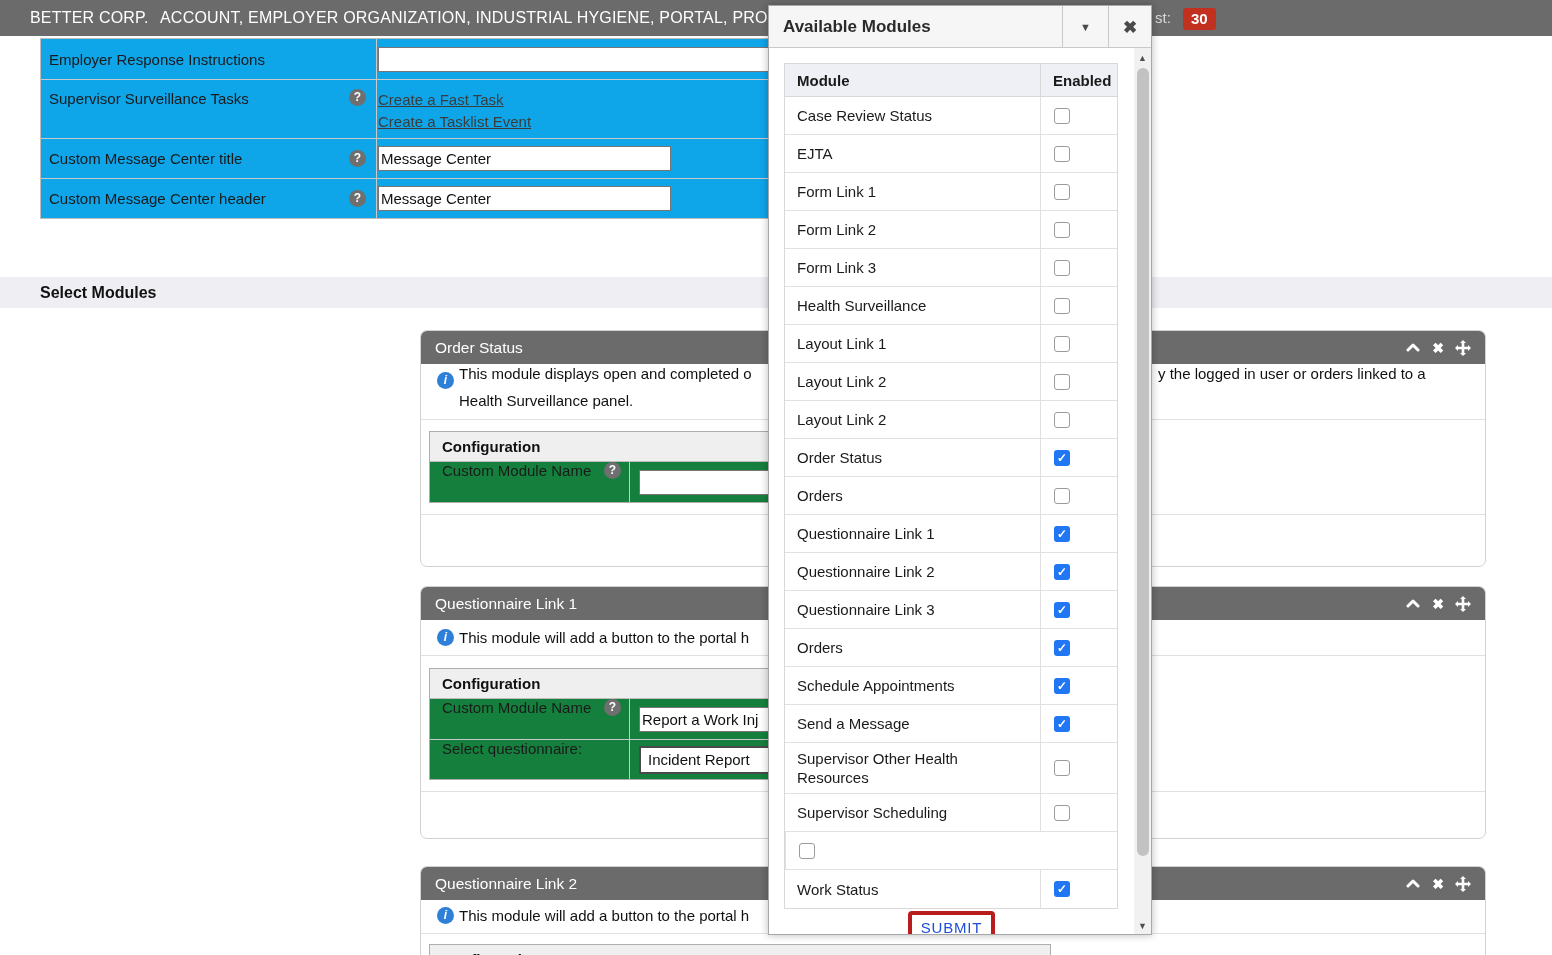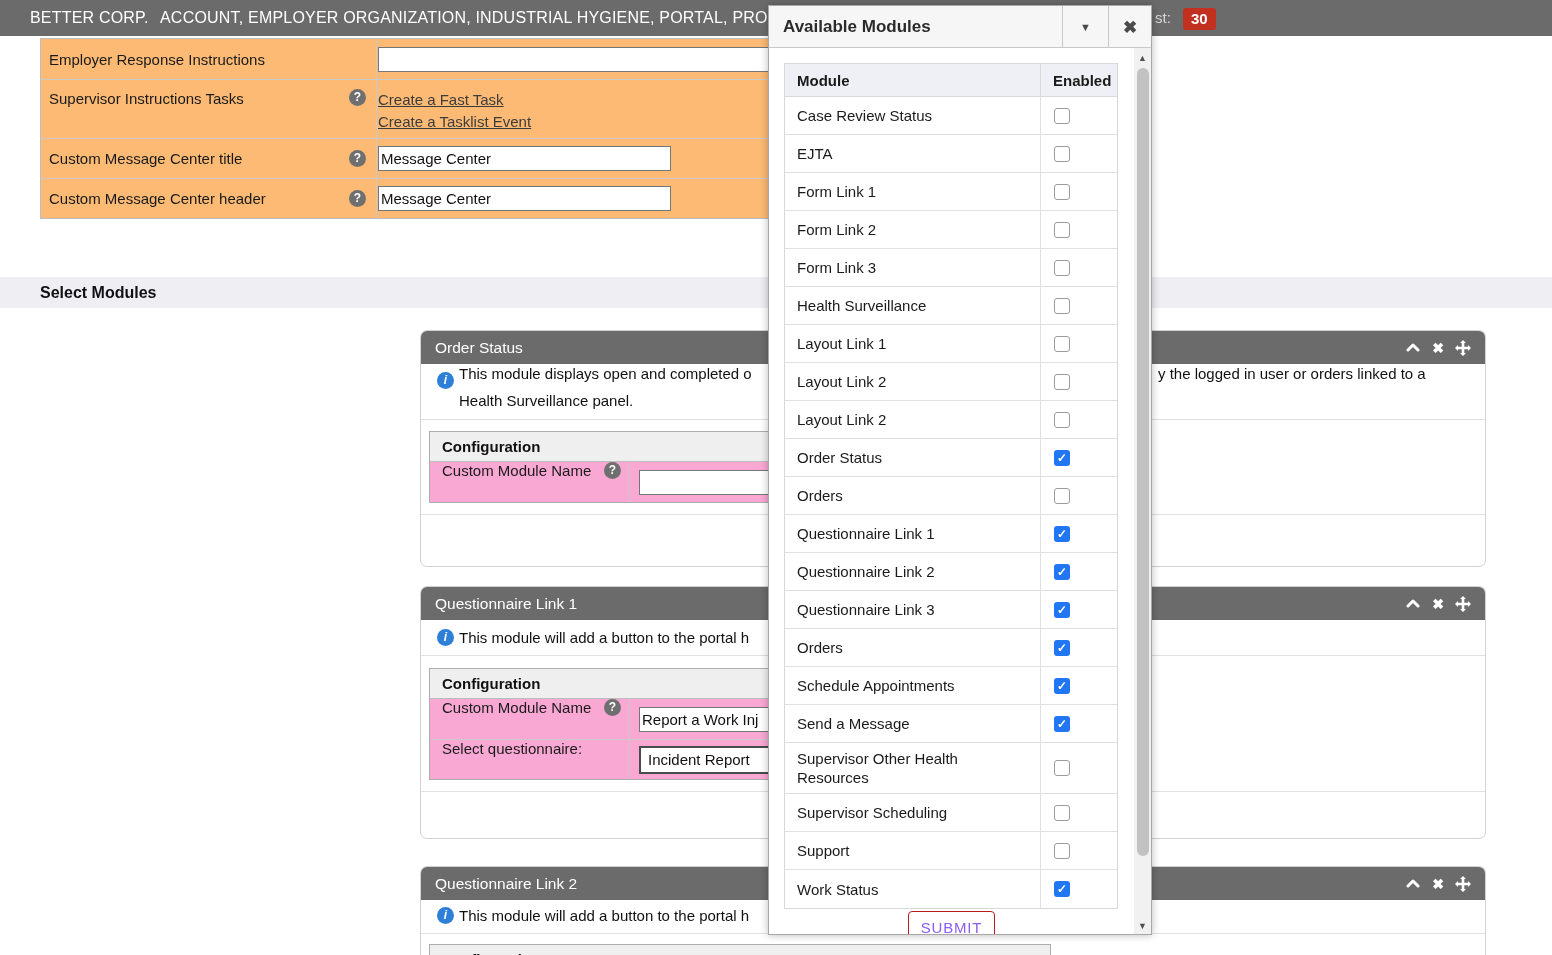--- a/index.html
+++ b/index.html
@@ -9,21 +9,21 @@
     font-family:"Liberation Sans", sans-serif; color:#1a1a1a; font-size:15px;
   }
   
   .topbar { position:absolute; left:0; top:0; width:1552px; height:36px; background:#6b6b6b; z-index:2; }
   .topbar .brand { position:absolute; left:30px; top:0; line-height:36px; color:#fff; font-size:16px; letter-spacing:.2px; }
   .topbar .nav { position:absolute; left:160px; top:0; line-height:36px; color:#fff; font-size:16px; letter-spacing:.2px; white-space:nowrap; }
   .topbar .partial { position:absolute; left:1155px; top:0; line-height:36px; color:#d8d8d8; font-size:15px; }
   .topbar .badge { position:absolute; left:1183px; top:8px; height:22px; line-height:22px; padding:0 8px;
     background:#c2311f; color:#fff; font-weight:bold; border-radius:3px; font-size:15px; }
   
-  .ftable { position:absolute; left:40px; top:38px; width:1090px; border:1px solid #bdbdbd; background:#fdba74; z-index:1; }
+  .ftable { position:absolute; left:40px; top:38px; width:1090px; border:1px solid #bdbdbd; background:#0ea5e9; z-index:1; }
   .frow { position:relative; display:flex; border-top:1px solid #c9c9c9; }
   .frow:first-child { border-top:none; }
   .fcell-label { position:relative; width:336px; border-right:1px solid #c9c9c9; padding:0 34px 0 8px; display:flex; align-items:center; }
   .frow.tall .fcell-label { align-items:flex-start; padding-top:10px; }
   .fcell-value { flex:1; display:flex; align-items:center; padding-left:1px; }
   .frow.tall .fcell-value { flex-direction:column; align-items:flex-start; justify-content:flex-start; padding-top:9px; }
   .qicon { position:absolute; right:10px; width:17px; height:17px; border-radius:50%; background:#6f6f6f; color:#fff;
     font-size:12px; font-weight:bold; text-align:center; line-height:17px; }
   .frow.tall .qicon { top:9px; }
   input.txt { height:25px; border:1px solid #767676; font-family:"Liberation Sans",sans-serif; font-size:15px; padding:0 2px; background:#fff; color:#111; }
@@ -37,21 +37,21 @@
   .panel { position:absolute; left:420px; width:1066px; background:#fff; border:1px solid #d2d2d2; border-radius:7px; z-index:1; }
   .phead { position:relative; height:33px; background:#6b6b6b; border-radius:6px 6px 0 0; color:#fff; }
   .phead .ptitle { position:absolute; left:14px; line-height:33px; font-size:15.5px; }
   .picons { position:absolute; right:14px; top:0; height:33px; display:flex; align-items:center; gap:9px; }
   .picons .ic { width:16px; height:16px; display:flex; align-items:center; justify-content:center; color:#fff; cursor:pointer; }
   .picons .x { font-size:14px; font-weight:bold; }
   .info-ic { position:absolute; left:16px; width:17px; height:17px; border-radius:50%; background:#2e7fd8; color:#fff;
     font-size:12px; font-weight:bold; font-style:italic; text-align:center; line-height:17px; }
   .itext { position:absolute; font-size:15px; color:#111; white-space:nowrap; }
   .hline { position:absolute; left:0; width:100%; border-top:1px solid #e0e0e0; }
-  .cfg { position:absolute; left:8px; width:622px; border:1px solid #adadad; background:#f9a8d4; }
+  .cfg { position:absolute; left:8px; width:622px; border:1px solid #adadad; background:#15803d; }
   .cfg-head { height:30px; background:#efefef; border-bottom:1px solid #bdbdbd; font-weight:bold; font-size:15px; line-height:30px; padding-left:12px; color:#111; }
   .cfg-row { display:flex; height:40px; border-top:1px solid #c9c9c9; }
   .cfg-row:nth-child(2) { border-top:none; }
   .cfg-label { position:relative; width:200px; border-right:1px solid #c9c9c9; display:flex; align-items:flex-start; padding:0 30px 0 12px; }
   .cfg-label .qicon { right:8px; }
   .cfg-value { flex:1; display:flex; align-items:center; padding-left:9px; }
   .cfg-input { width:360px; }
   .sel { width:340px; height:28px; border:2px solid #4a4a4a; display:flex; align-items:center; padding:0 7px; font-size:15px; color:#111; background:#fff; cursor:pointer; }
   
   .modal { position:absolute; left:768px; top:5px; width:384px; height:930px; background:#fff; border:1px solid #a8a8a8;
@@ -64,22 +64,22 @@
   .mtable { position:absolute; left:15px; top:57px; width:334px; border:1px solid #d8d8d8; background:#fff; }
   .mth { display:flex; height:33px; background:#eef0f5; font-weight:bold; border-bottom:1px solid #d8d8d8; }
   .mth .c1 { flex:1; display:flex; align-items:center; padding-left:12px; }
   .mth .c2 { width:77px; border-left:1px solid #d8d8d8; display:flex; align-items:center; padding-left:12px; }
   .mrow { display:flex; min-height:38px; border-bottom:1px solid #e0e0e0; }
   .mrow:last-child { border-bottom:none; }
   .mrow .c1 { flex:1; display:flex; align-items:center; padding:6px 10px 6px 12px; line-height:19px; }
   .mrow .c2 { width:77px; border-left:1px solid #e0e0e0; display:flex; align-items:center; padding-left:13px; }
   .cb { width:16px; height:16px; border:1.5px solid #9b9b9b; border-radius:3px; background:#fff; cursor:pointer; }
   .cb.on { border:none; background:#2176f3; color:#fff; font-size:12px; font-weight:bold; text-align:center; line-height:16px; }
-  .submit { position:absolute; left:139px; top:905px; width:87px; height:33px; background:#fff; border:1px solid #b91c1c;
-    border-radius:4px; color:#8b5cf6; font-size:15px; letter-spacing:.8px; font-family:"Liberation Sans",sans-serif; cursor:pointer; }
+  .submit { position:absolute; left:139px; top:905px; width:87px; height:33px; background:#fff; border:4px solid #b91c1c;
+    border-radius:4px; color:#1d4ed8; font-size:15px; letter-spacing:.8px; font-family:"Liberation Sans",sans-serif; cursor:pointer; }
   
   .sbar { position:absolute; left:365px; top:42px; width:17px; height:887px; background:#f1f1f1; }
   .sbar .arr { position:absolute; left:0; width:17px; height:17px; color:#505050; font-size:9px; display:flex; align-items:center; justify-content:center; cursor:pointer; }
   .sbar .up { top:1px; }
   .sbar .dn { bottom:1px; }
   .sbar .thumb { position:absolute; left:2.5px; top:20px; width:12px; height:788px; background:#c2c2c2; border-radius:6px; cursor:pointer; }
 </style>
 </head>
 <body>
 
@@ -94,21 +94,21 @@
   <div class="frow" style="height:40px">
     <div class="fcell-label">
       <span>Employer Response Instructions</span>
     </div>
     <div class="fcell-value">
       <input class="txt wide-input" value="" style="">
     </div>
   </div>
   <div class="frow tall" style="height:59px">
     <div class="fcell-label">
-      <span>Supervisor Instructions Tasks</span>
+      <span>Supervisor Surveillance Tasks</span>
       <span class="qicon">?</span>
     </div>
     <div class="fcell-value">
       <a class="flink">Create a Fast Task</a>
       <a class="flink">Create a Tasklist Event</a>
     </div>
   </div>
   <div class="frow" style="height:40px">
     <div class="fcell-label">
       <span>Custom Message Center title</span>
@@ -365,21 +365,20 @@
             <div class="cb"></div>
           </div>
         </div>
         <div class="mrow">
           <div class="c1">Supervisor Scheduling</div>
           <div class="c2">
             <div class="cb"></div>
           </div>
         </div>
         <div class="mrow">
-          <div class="c1">Support</div>
           <div class="c2">
             <div class="cb"></div>
           </div>
         </div>
         <div class="mrow">
           <div class="c1">Work Status</div>
           <div class="c2">
             <div class="cb on">✓</div>
           </div>
         </div>

